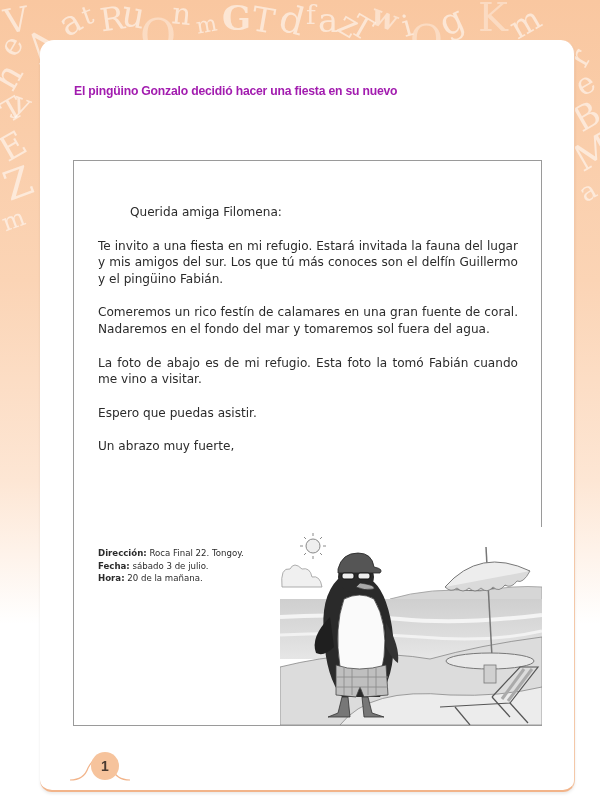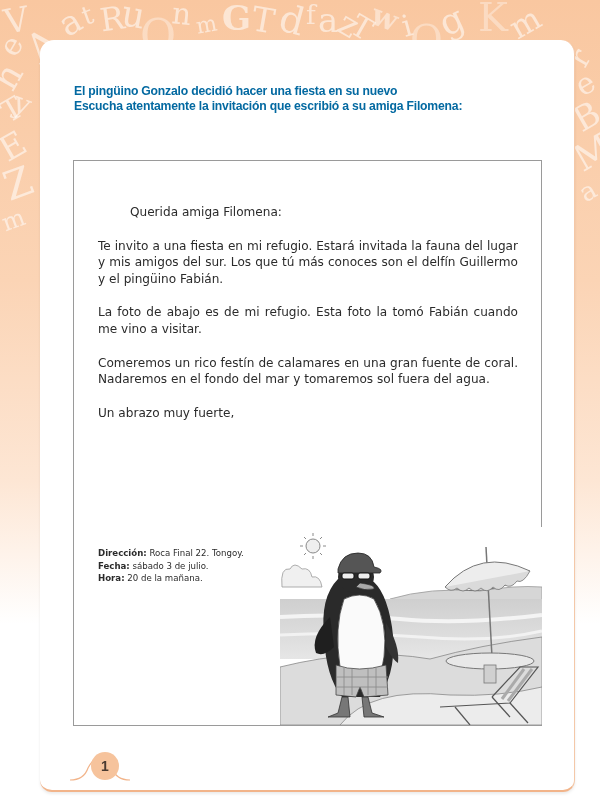--- a/index.html
+++ b/index.html
@@ -23,21 +23,21 @@
     background: #fff;
     border-radius: 14px 14px 12px 12px;
     box-shadow: 0 2px 3px rgba(0,0,0,0.08);
     border-bottom: 2px solid #f2b48a;
     border-right: 1px solid #f4c8a8;
   }
   .intro {
     position: absolute;
     left: 74px; top: 84px;
     width: 470px;
-    color: #0369a1;
+    color: #a21caf;
     font-family: "Liberation Sans", sans-serif;
     font-weight: bold;
     font-size: 12.2px;
     line-height: 15px;
     letter-spacing: -0.2px;
   }
   .intro div { white-space: nowrap; }
   .letter-box {
     position: absolute;
     left: 73px; top: 160px;
@@ -134,30 +134,30 @@
 </div>
 
 <div class="card"></div>
 
 <svg class="page-tab" viewBox="0 0 60 40">
   <path d="M0 38 Q14 38 18 26 Q30 4 42 26 Q46 38 60 38" fill="#fff" stroke="#f2b48a" stroke-width="1.2"></path>
 </svg>
 
 <div class="intro">
   <div>El pingüino Gonzalo decidió hacer una fiesta en su nuevo</div>
-  <div>Escucha atentamente la invitación que escribió a su amiga Filomena:</div>
 </div>
 
 <div class="letter-box"></div>
 
 <div class="letter">
   <div class="greet">Querida amiga Filomena:</div>
   <p>Te invito a una fiesta en mi refugio. Estará invitada la fauna del lugar y mis amigos del sur. Los que tú más conoces son el delfín Guillermo y el pingüino Fabián.</p>
+  <p>Comeremos un rico festín de calamares en una gran fuente de coral. Nadaremos en el fondo del mar y tomaremos sol fuera del agua.</p>
   <p>La foto de abajo es de mi refugio. Esta foto la tomó Fabián cuando me vino a visitar.</p>
-  <p>Comeremos un rico festín de calamares en una gran fuente de coral. Nadaremos en el fondo del mar y tomaremos sol fuera del agua.</p>
+  <p>Espero que puedas asistir.</p>
   <div class="close">Un abrazo muy fuerte,</div>
 </div>
 
 <div class="details">
   <div>
     <b>Dirección:</b>
     <span>Roca Final 22. Tongoy.</span>
   </div>
   <div>
     <b>Fecha:</b>

